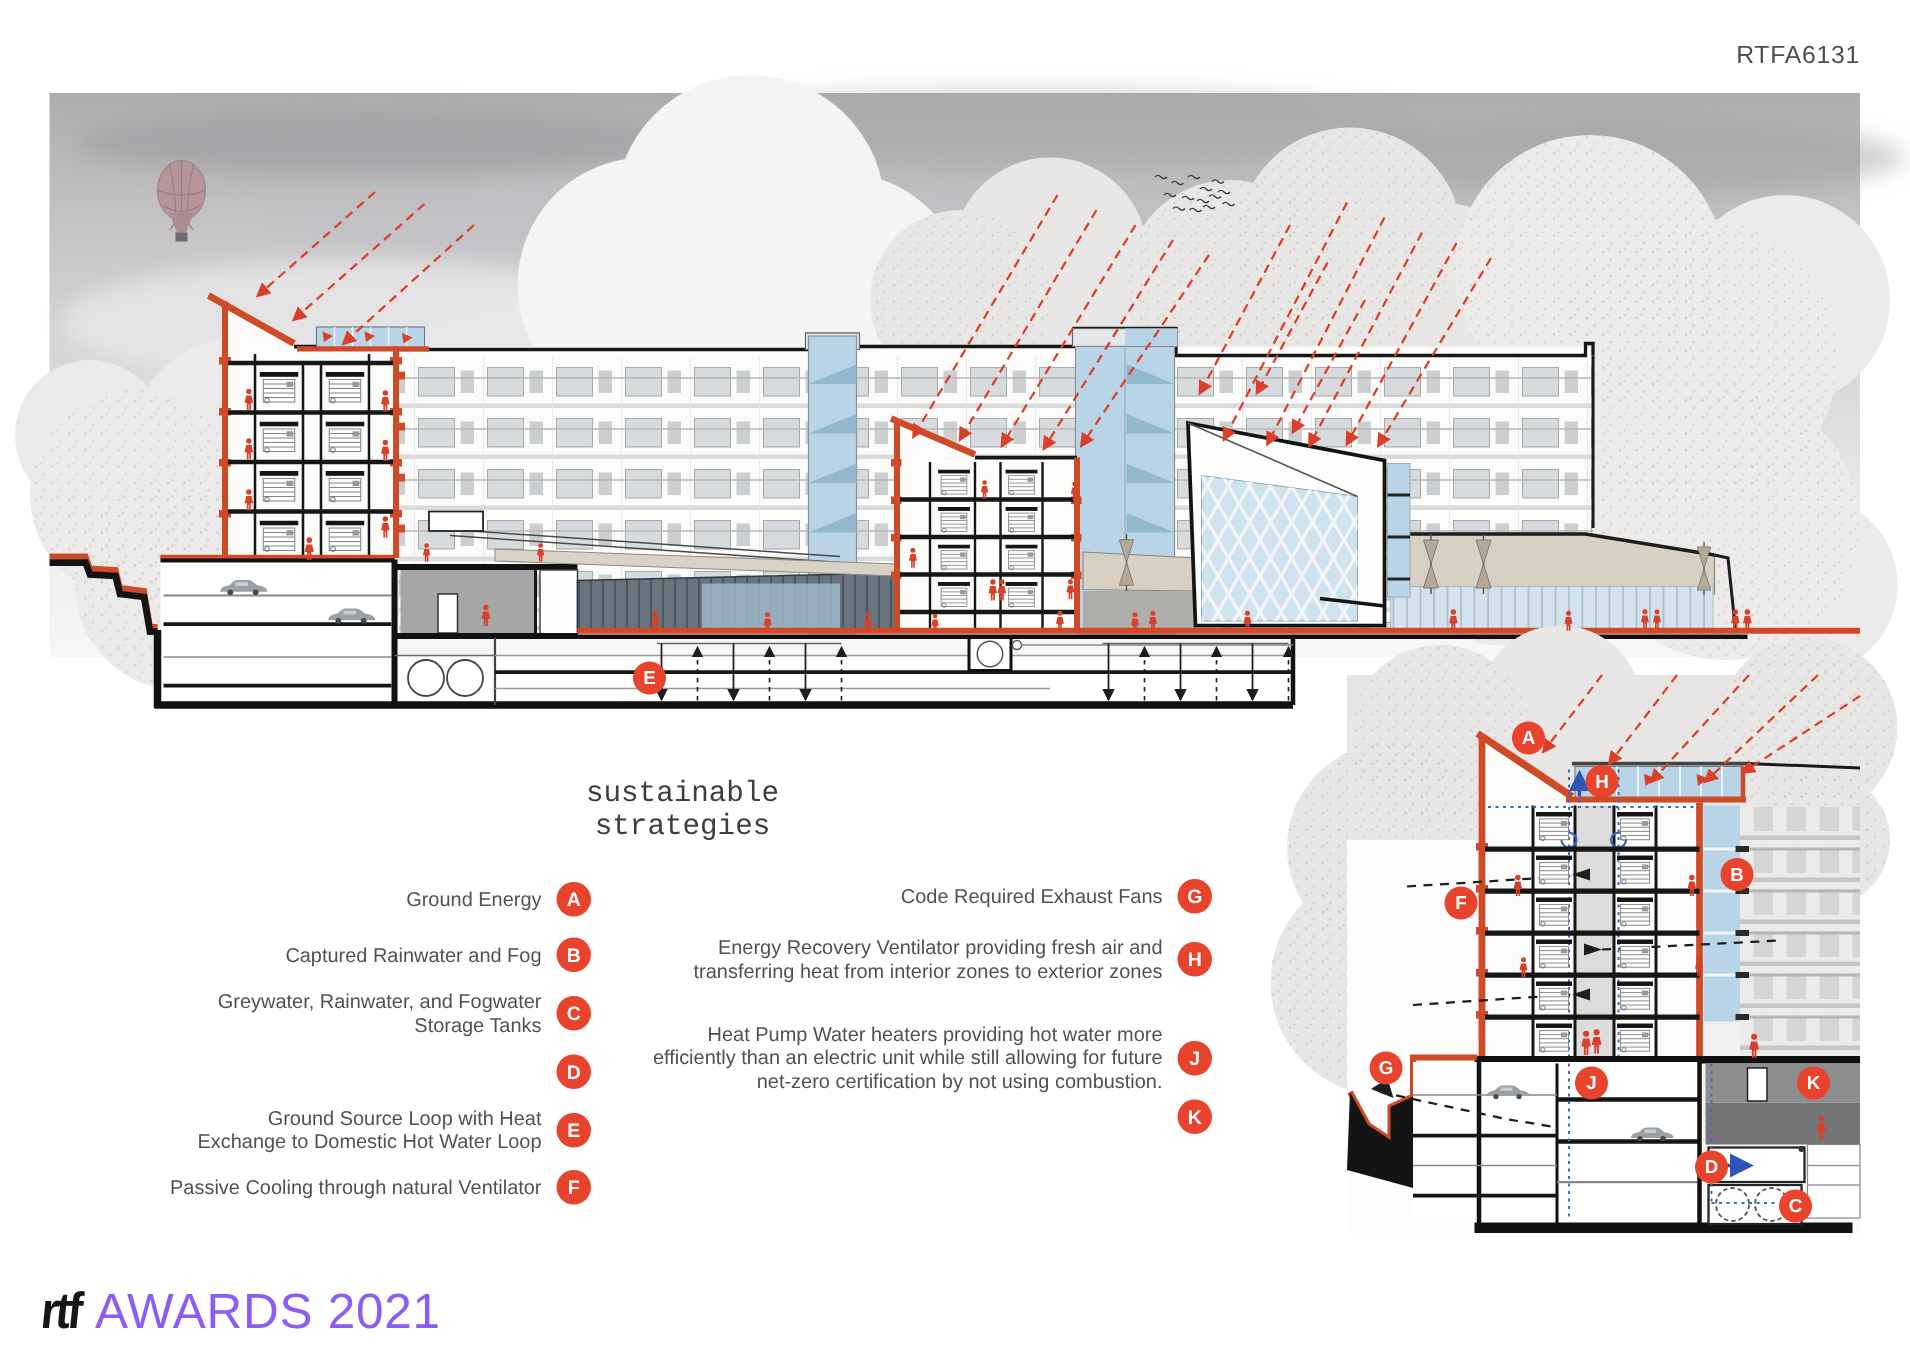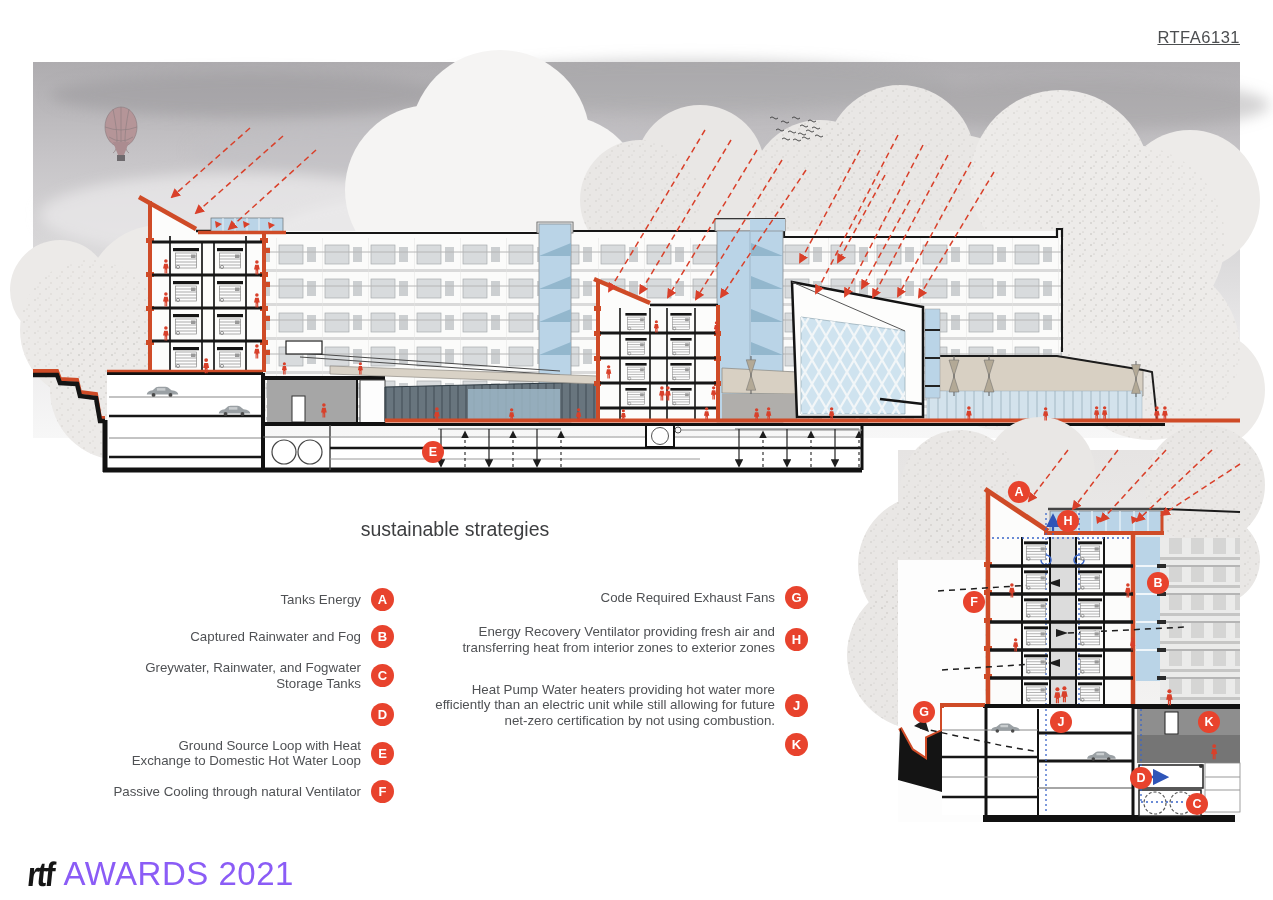--- a/index.html
+++ b/index.html
@@ -1,21 +1,21 @@
 <!DOCTYPE html>
 <html><head>
 <meta charset="utf-8">
 <style>
   html,body{margin:0;padding:0;background:#ffffff;}
   body{width:1273px;height:900px;position:relative;overflow:hidden;
        font-family:"Liberation Sans", sans-serif;}
   #dwg{position:absolute;left:0;top:0;pointer-events:none;}
-  .project-code{position:absolute;top:28px;right:33px;font-size:16.5px;color:#4c4e50;letter-spacing:.5px;text-decoration:underline;}
+  .project-code{position:absolute;top:28px;right:33px;font-size:16.5px;color:#4c4e50;letter-spacing:.5px;}
   .heading{position:absolute;left:330px;top:518px;width:250px;text-align:center;
-           font-size:19.5px;color:#3d3e40;}
+           font-size:19.5px;color:#3d3e40;font-family:Liberation Mono, monospace;}
   .legend{position:absolute;}
   .legend-left{left:100px;top:588px;width:294px;}
   .legend-right{left:420px;top:586px;width:388px;}
   .lrow{display:flex;align-items:center;justify-content:flex-end;gap:10px;}
   .legend-left .lrow:nth-child(1){margin-bottom:14px;}
   .legend-left .lrow:nth-child(2){margin-bottom:12px;}
   .legend-left .lrow:nth-child(3){margin-bottom:11px;}
   .legend-left .lrow:nth-child(4){margin-bottom:12px;}
   .legend-left .lrow:nth-child(5){margin-bottom:11px;}
   .legend-right .lrow:nth-child(1){margin-bottom:15px;}
@@ -643,21 +643,21 @@
       <polygon points="1131,516 1139,519 1132,524" fill="#d9402a"></polygon>
     </g>
 </svg>
 
 <div class="project-code">RTFA6131</div>
 
 <div class="heading">sustainable strategies</div>
 
 <div class="legend legend-left">
   <div class="lrow">
-    <div class="ltext">Tanks Energy</div>
+    <div class="ltext">Ground Energy</div>
     <div class="lbadge">A</div>
   </div>
   <div class="lrow">
     <div class="ltext">Captured Rainwater and Fog</div>
     <div class="lbadge">B</div>
   </div>
   <div class="lrow">
     <div class="ltext">Greywater, Rainwater, and Fogwater
 Storage Tanks</div>
     <div class="lbadge">C</div>

